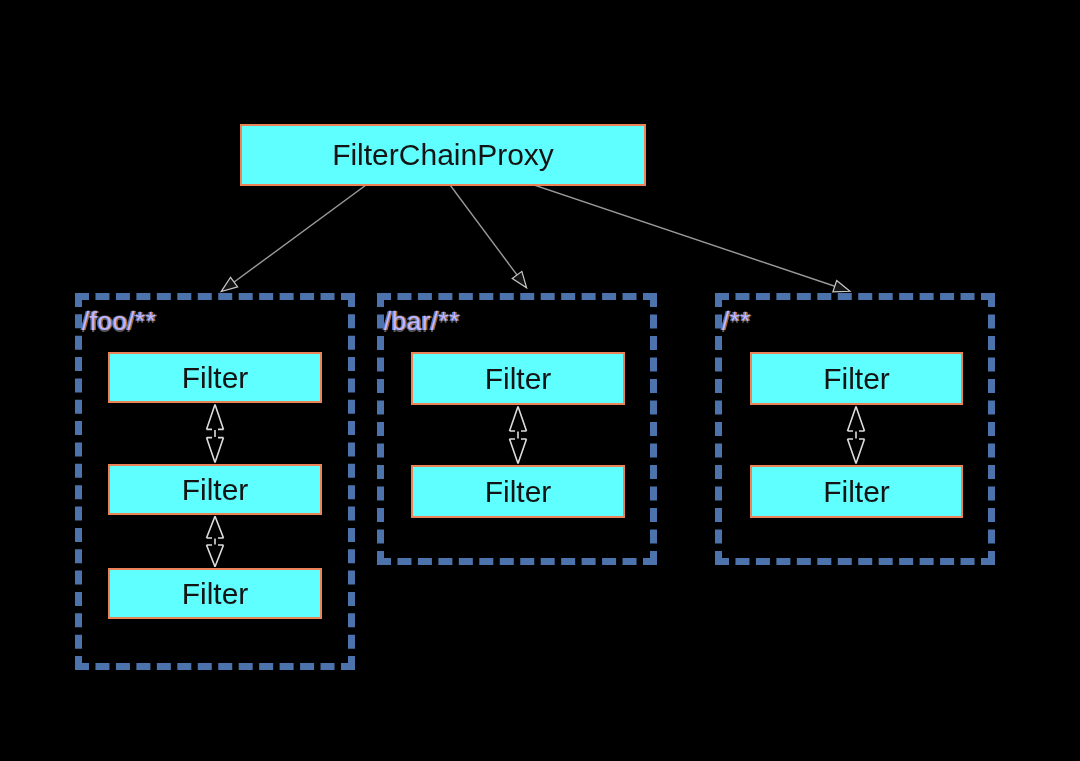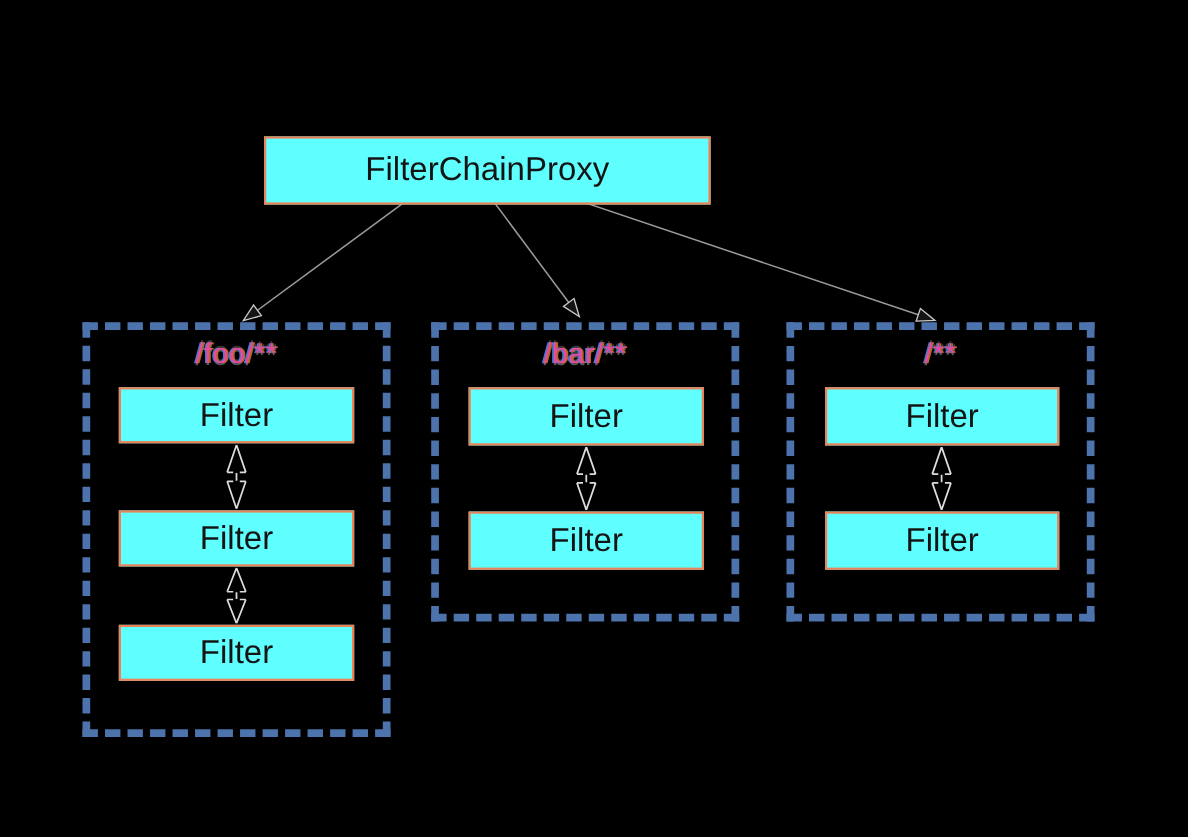--- a/index.html
+++ b/index.html
@@ -11,25 +11,25 @@
   .node{
     position:absolute;display:flex;align-items:center;justify-content:center;
     background:#5FFFFF;border:2px solid #EC8358;box-sizing:border-box;color:#141414;
   }
   .proxy-box{left:240px;top:80px;width:406px;height:62px;font-size:30px;margin-top:44px;}
   .filter-box{width:214px;height:51px;font-size:30px;}
   .chain{
     position:absolute;border:7px dashed #4C73AC;box-sizing:border-box;
   }
   .chain-1{left:75px;top:293px;width:280px;height:377px;}
-  .chain-2{left:392px;top:293px;width:280px;height:272px;}
+  .chain-2{left:377px;top:293px;width:280px;height:272px;}
   .chain-3{left:715px;top:293px;width:280px;height:272px;}
   .chain-label{
-    position:absolute;left:0;top:6px;width:100%;text-align:center;
-    font-size:26px;letter-spacing:.5px;color:#ec4899;
+    position:absolute;left:0;top:6px;width:100%;
+    font-size:26px;letter-spacing:.5px;color:#c4b5fd;
     text-shadow:-1.5px 0 0 #4a7ad0, 1.5px 0 0 #b06a20, 0 1.5px 0 #5a5a5a, 0 -1.5px 0 #3a3a3a;
   }
   .connector{position:absolute;width:22px;}
   .connector path{stroke:#dcdcdc;stroke-width:1.6;fill:none;}
 </style>
 </head>
 <body>
 
 <div class="canvas">
 

